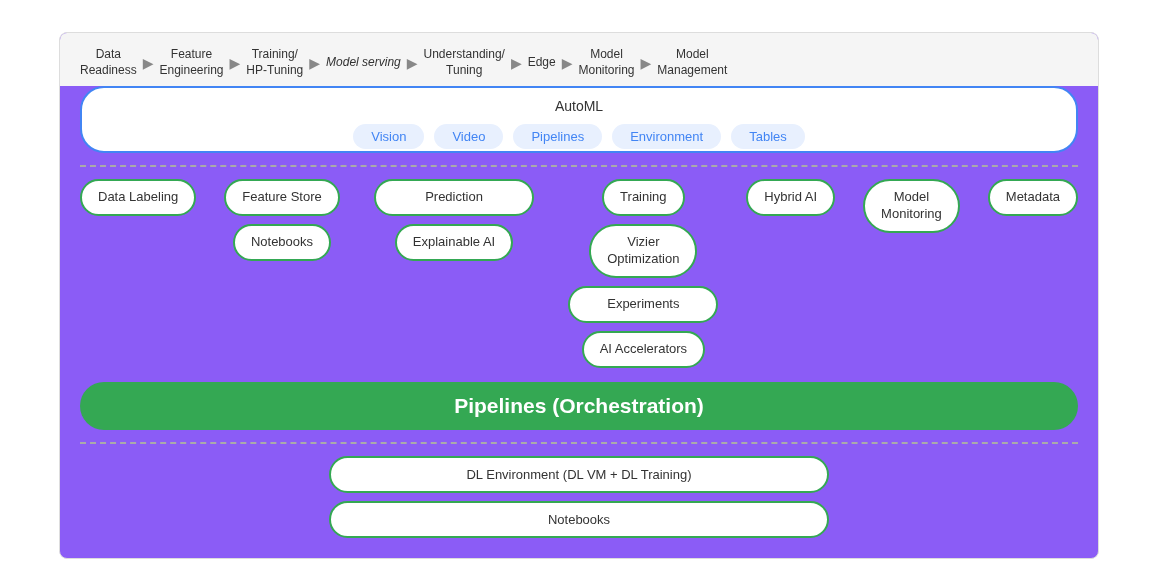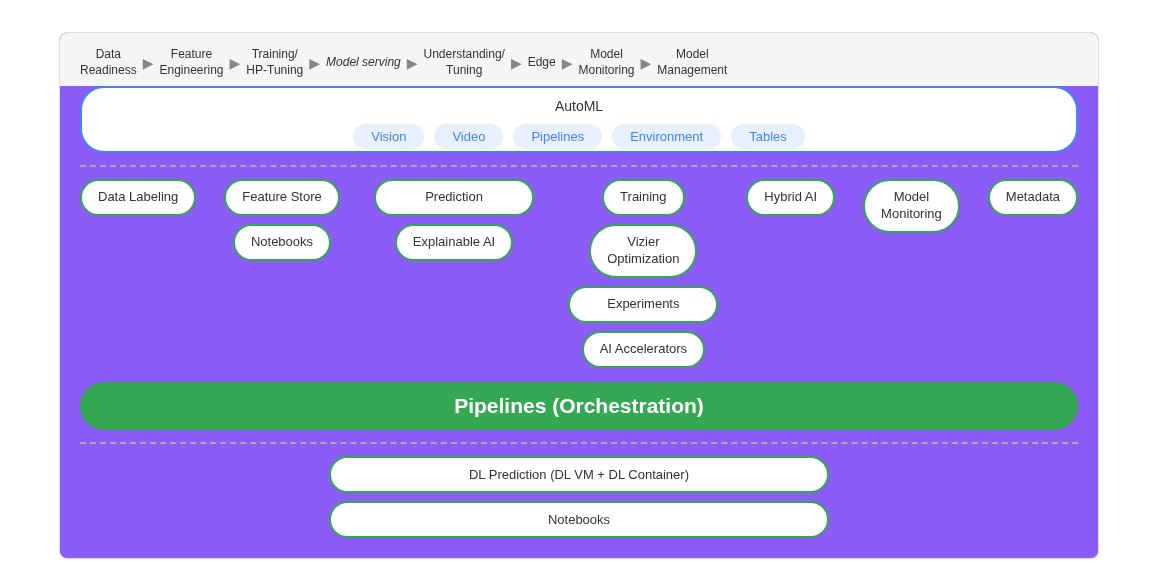--- a/index.html
+++ b/index.html
@@ -238,17 +238,17 @@
           <div class="pill">Metadata</div>
         </div>
       </div>
 
       <div class="pipelines-bar">Pipelines (Orchestration)</div>
     </div>
 
     <hr class="dashed-sep">
 
     <div class="bottom-section">
-      <div class="bottom-pill">DL Prediction (DL VM + DL Container)</div>
+      <div class="bottom-pill">DL Environment (DL VM + DL Training)</div>
       <div class="bottom-pill">Notebooks</div>
     </div>
   </div>
 </div>
 
 </body></html>

